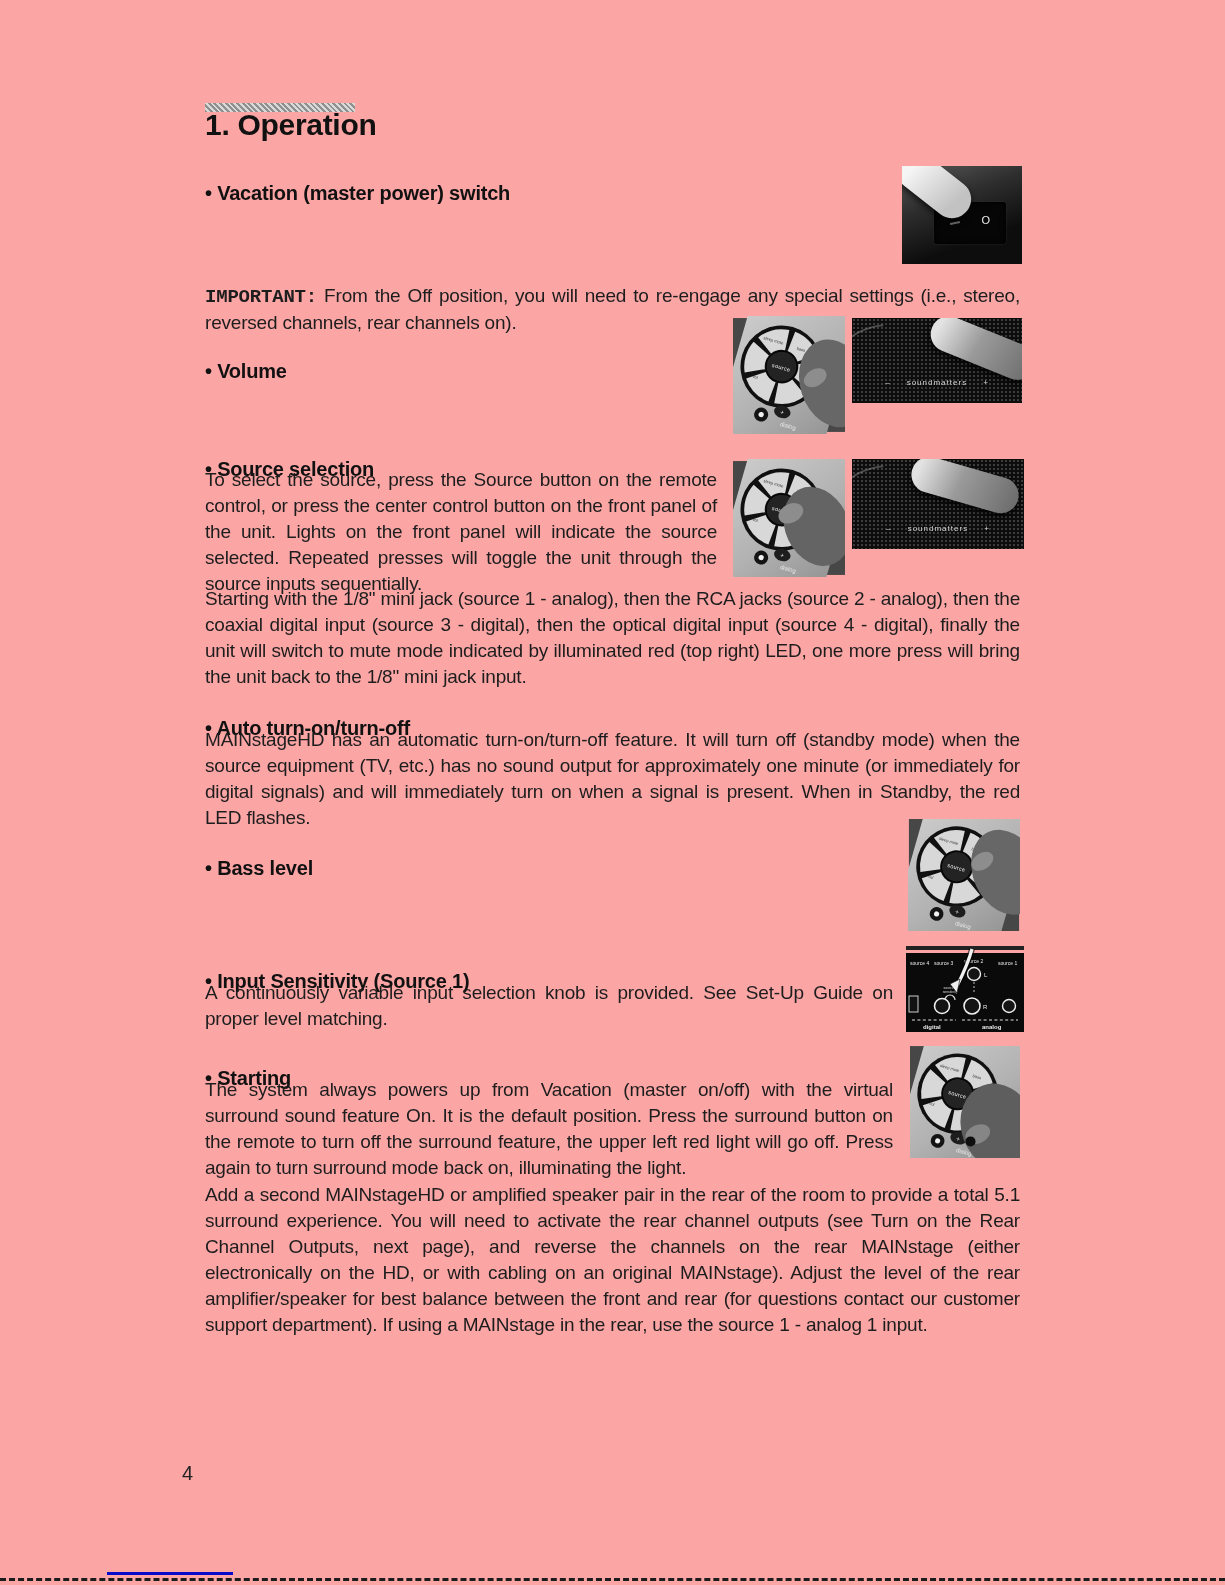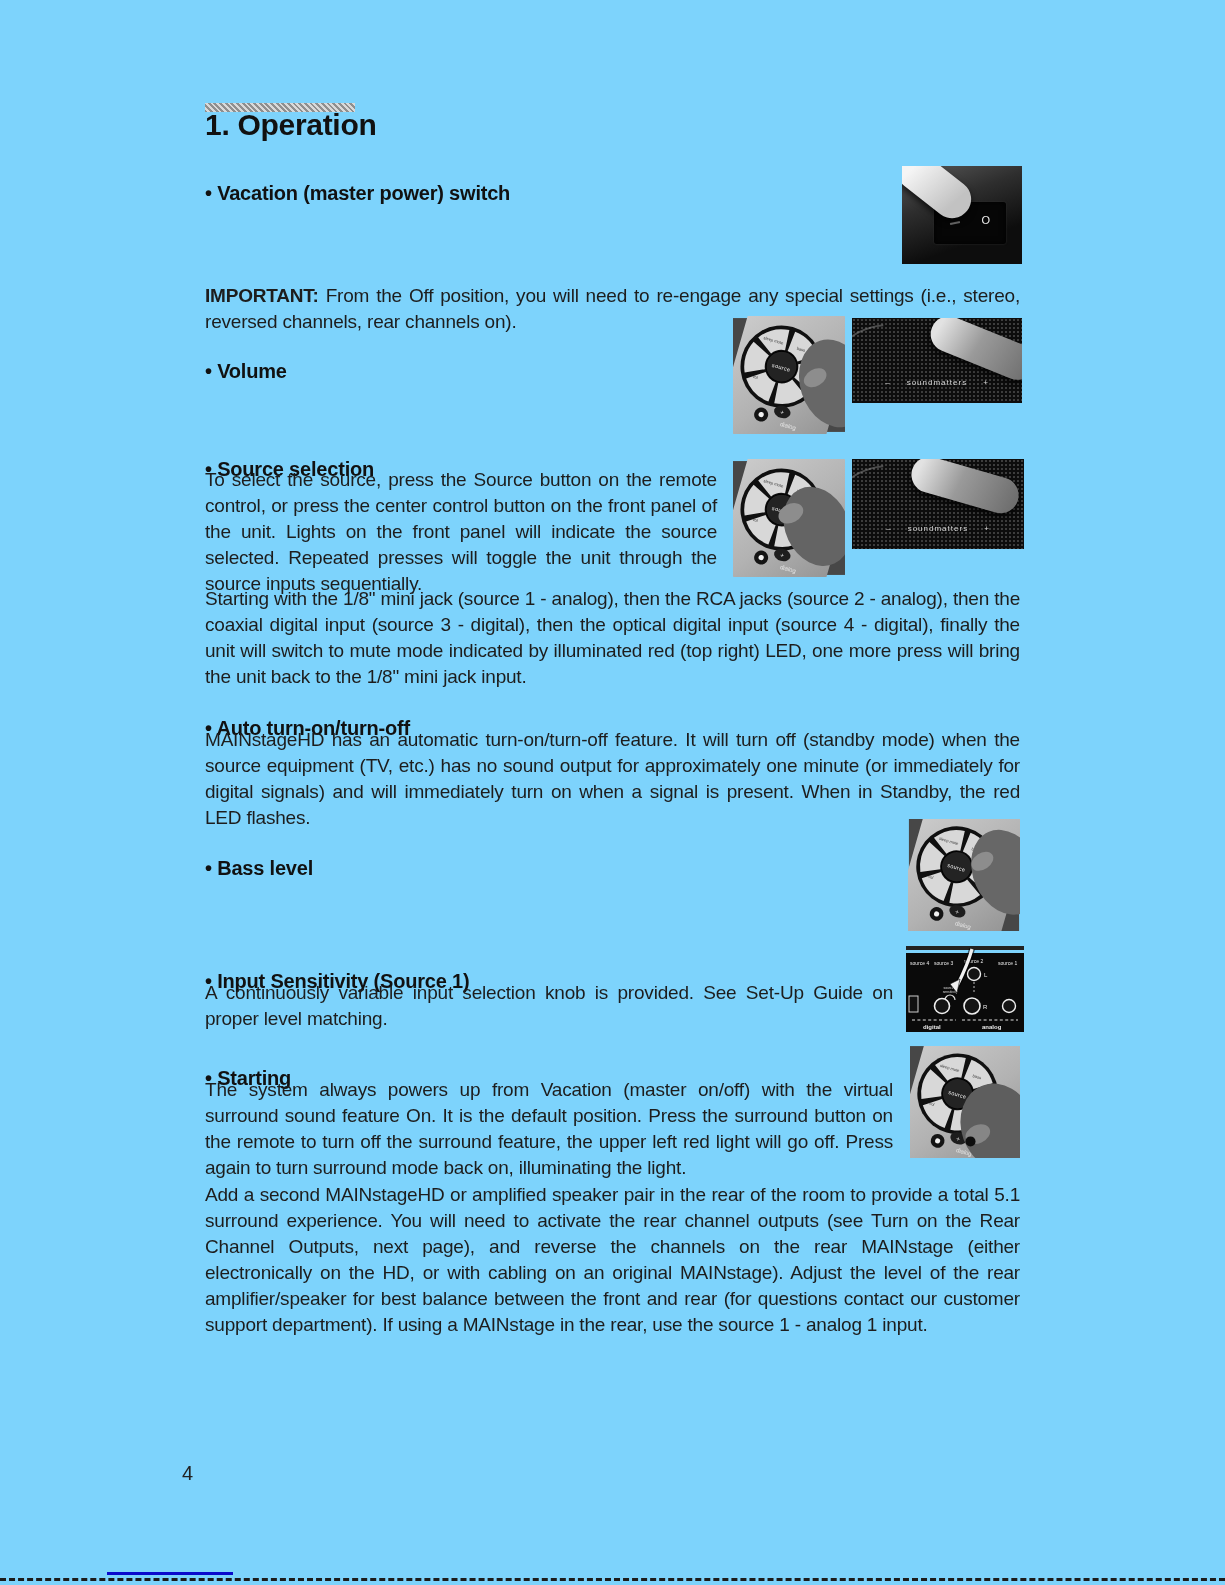--- a/index.html
+++ b/index.html
@@ -1,24 +1,24 @@
 <!DOCTYPE html>
 <html><head>
 <meta charset="utf-8">
 <style>
   html,body{margin:0;padding:0;background:#ffffff;}
-  .page{position:relative;width:1225px;height:1585px;background:#7dd3fc;overflow:hidden;
+  .page{position:relative;width:1225px;height:1585px;background:#fca5a5;overflow:hidden;
         font-family:"Liberation Sans",sans-serif;color:#1a1a1a;}
   .pos{position:absolute;margin:0;}
   .deco-bar{position:absolute;left:205px;top:103px;width:150px;height:9px;
     background:repeating-linear-gradient(45deg,#8f8f8f 0 2px,#d9d9d9 2px 4px);}
   .title{font-size:30px;font-weight:bold;letter-spacing:-0.3px;color:#111;}
   .sec{font-size:20px;font-weight:bold;letter-spacing:-0.2px;color:#111;margin-top:17px;}
   .body{font-size:19px;line-height:26px;text-align:justify;letter-spacing:-0.2px;color:#1d1d1d;}
-  .body b{font-weight:bold;}
+  .body b{font-weight:bold;font-family:Liberation Mono, monospace;}
   .pagenum{font-size:20px;color:#222;}
   
   .photo{position:absolute;overflow:hidden;}
   .photo svg{display:block;width:100%;height:100%;}
   .power-photo{background:linear-gradient(160deg,#5a5a5a 0%,#2e2e2e 35%,#0d0d0d 72%);}
   .power-recess{position:absolute;right:16px;top:36px;width:72px;height:42px;background:#060606;
     border-radius:3px;box-shadow:inset 0 0 6px #000, 0 0 2px #333;}
   .power-o{position:absolute;right:32px;top:48px;color:#eee;font-size:11px;}
   .power-dash{position:absolute;right:62px;top:56px;width:10px;height:2px;background:#777;transform:rotate(-12deg);}
   .power-finger{position:absolute;left:-10px;top:0px;width:84px;height:38px;border-radius:19px;

